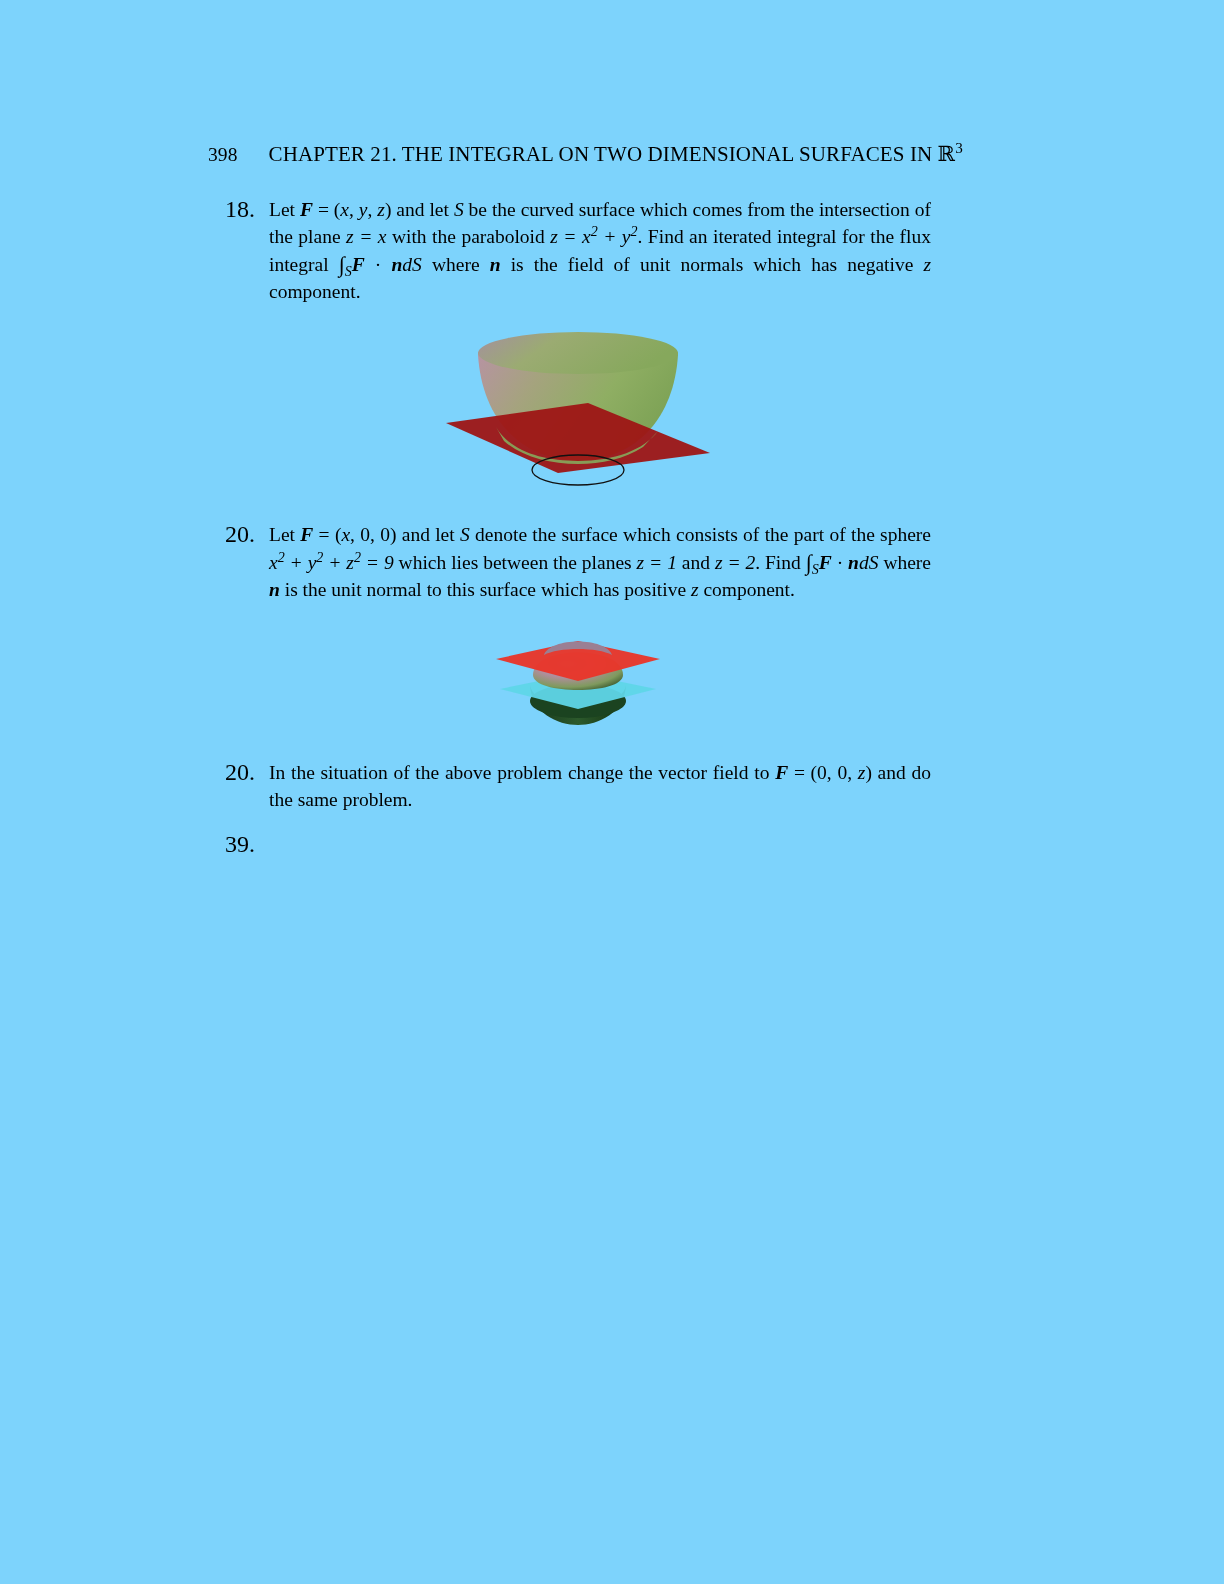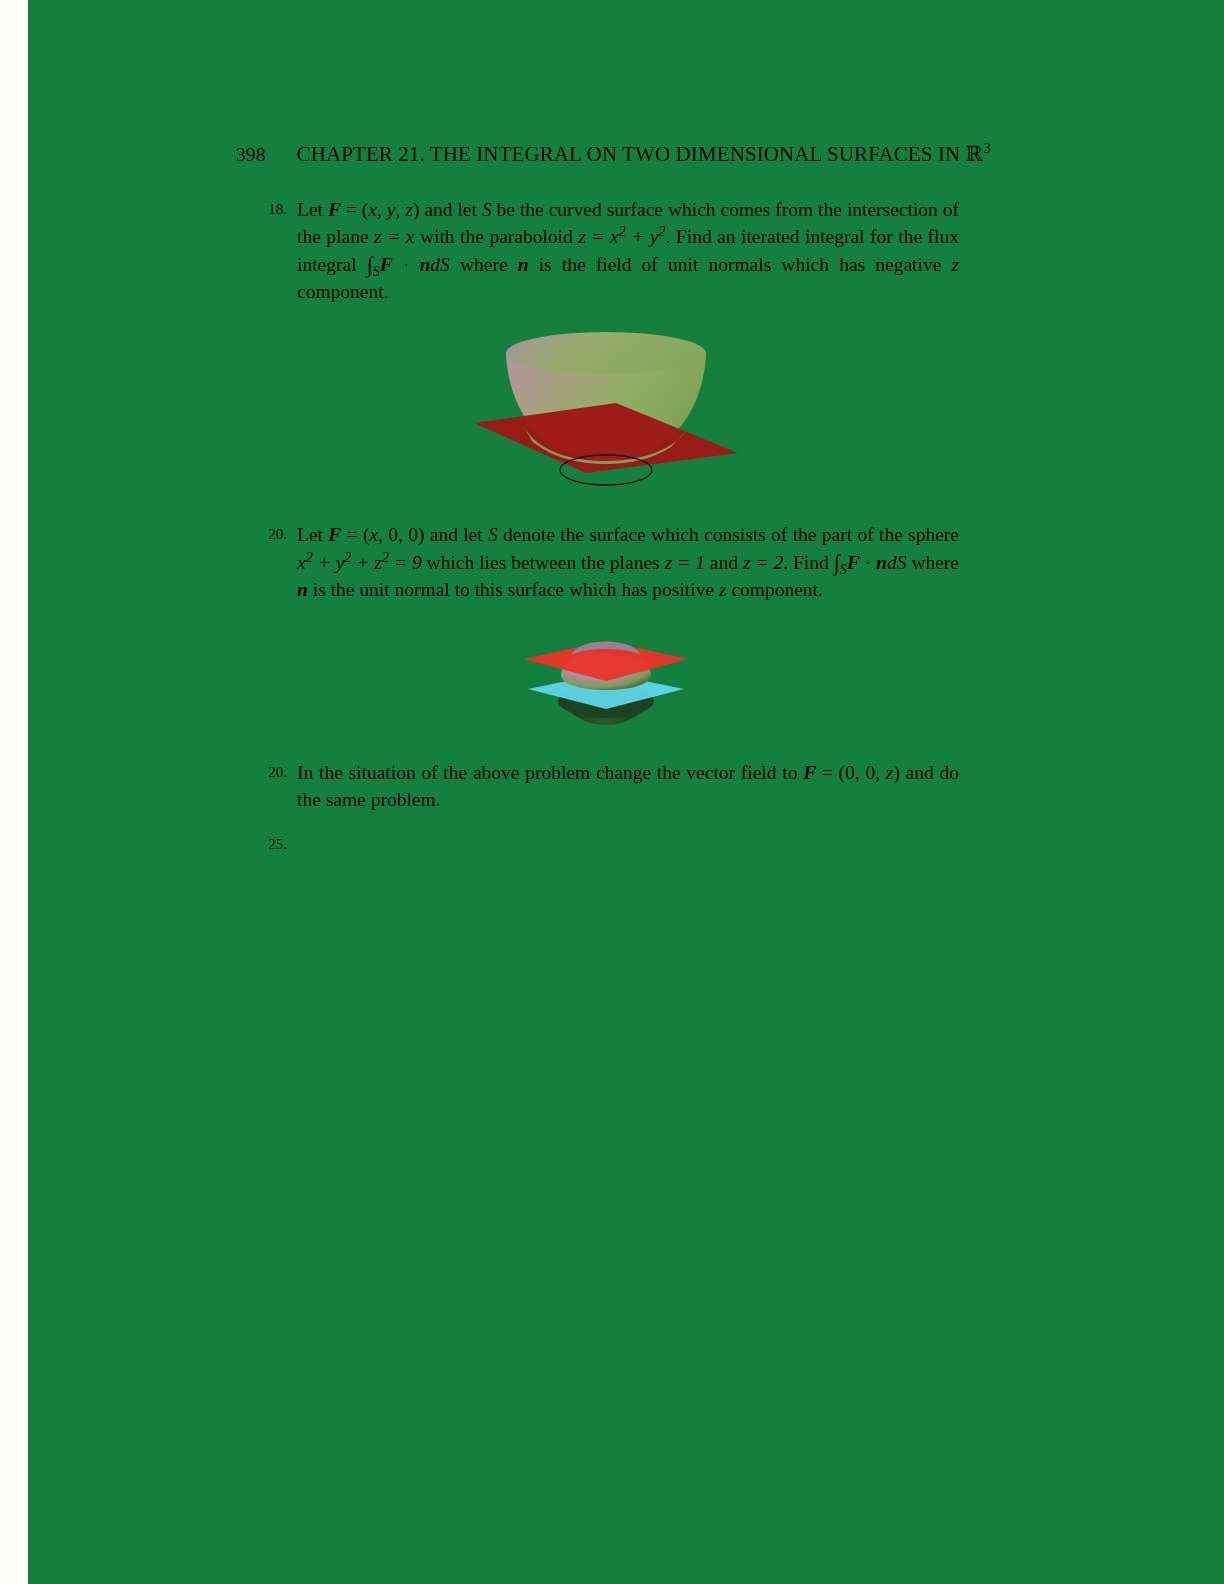--- a/index.html
+++ b/index.html
@@ -11,22 +11,21 @@
     width: 1224px;
     height: 1584px;
     font-family: "Liberation Serif", serif;
     color: #000;
     position: relative;
     overflow: hidden;
   }
   .page {
     position: absolute;
     inset: 0;
-    background: #15803d;
-    margin-left: 28px;
+    background: #7dd3fc;
   }
   .header {
     position: absolute;
     top: 142px;
     left: 208px;
     right: 208px;
     font-size: 19.5px;
     letter-spacing: 0.1px;
     white-space: nowrap;
   }
@@ -44,22 +43,22 @@
     width: 706px;
   }
   .problem {
     display: flex;
     align-items: flex-start;
     margin-bottom: 4px;
   }
   .problem .num {
     width: 34px;
     flex: 0 0 34px;
-    text-align: right;
-    font-size: 15px;
+    text-align: left;
+    font-size: 24px;
     line-height: 27px;
     padding-right: 10px;
   }
   .problem .text {
     flex: 1;
     font-size: 19.5px;
     line-height: 27px;
     text-align: justify;
     text-justify: inter-word;
   }
@@ -169,19 +168,19 @@
     </div>
 
     <div class="problem">
       <div class="num">20.</div>
       <div class="text"><span>In the situation of the above problem change the vector field to </span><span class="bi">F</span><span> = (0, 0, </span><i>z</i><span>) and do the same problem.</span></div>
     </div>
 
     <div class="gap-s"></div>
 
     <div class="problem">
-      <div class="num">25.</div>
+      <div class="num">39.</div>
       <div class="text">
       </div>
     </div>
 
   </div>
 </div>
 
 </body></html>

